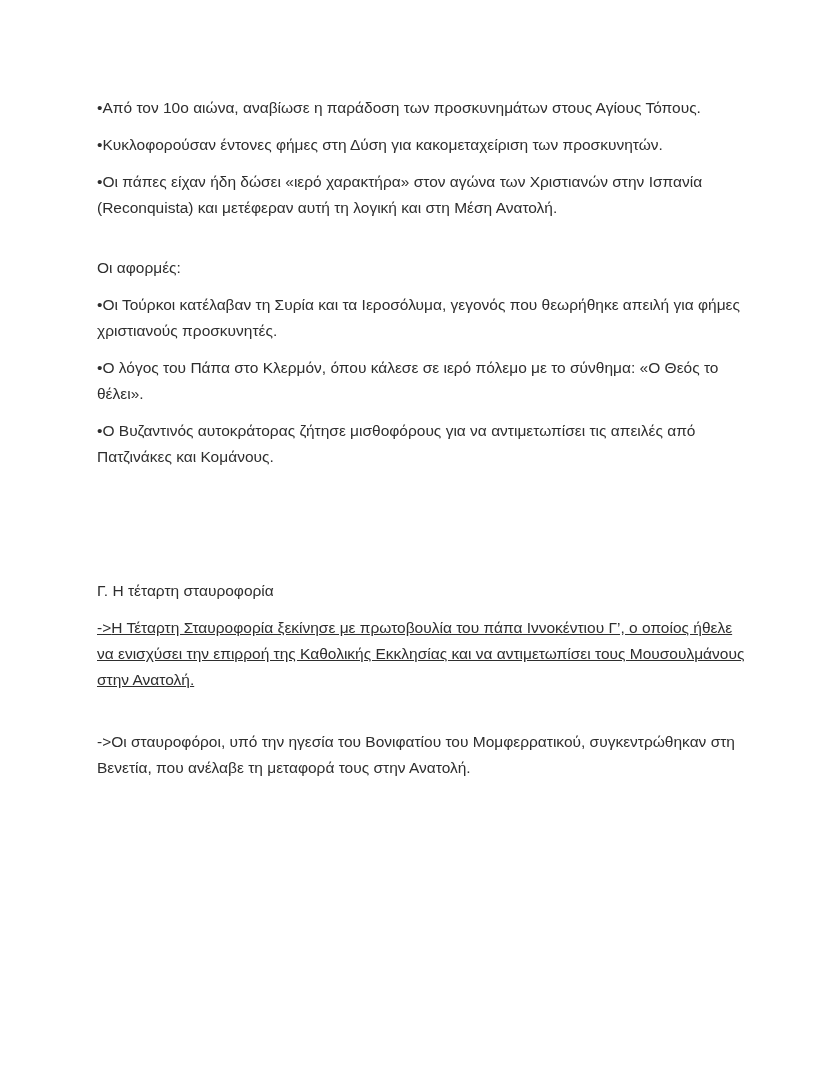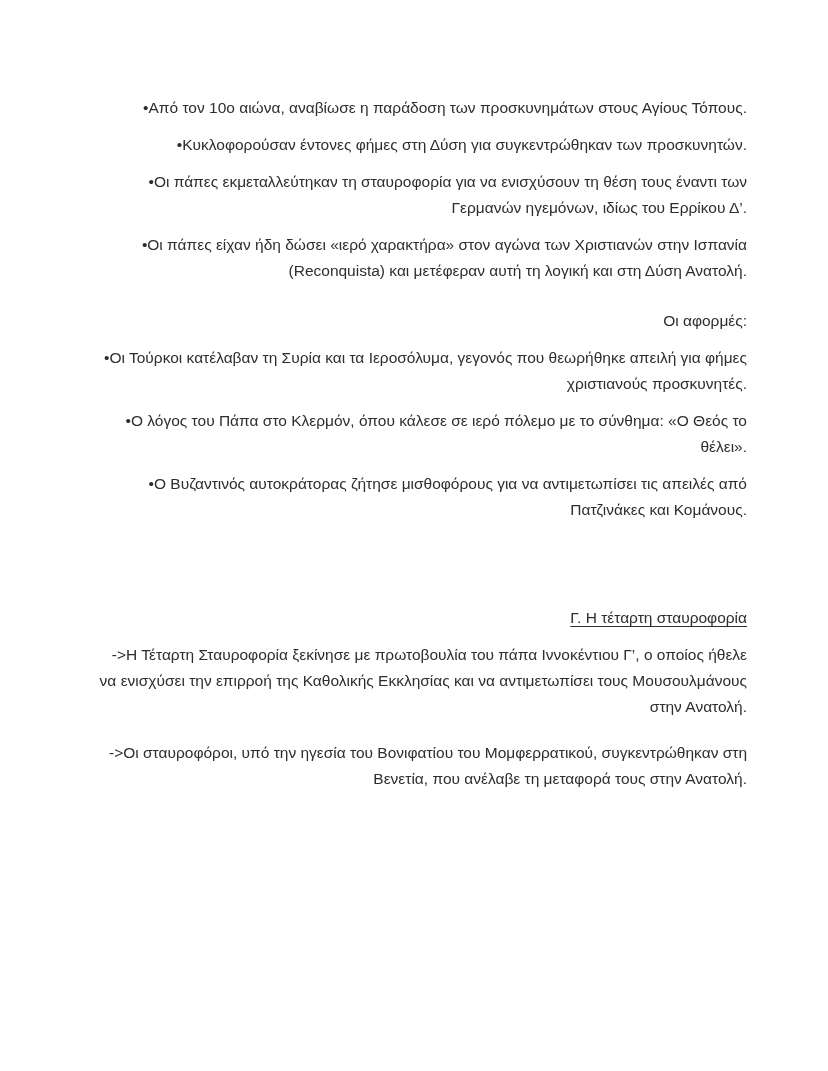--- a/index.html
+++ b/index.html
@@ -20,53 +20,52 @@
     font-family: "Liberation Sans", sans-serif;
     color: #2e2e2e;
   }
   .content {
     position: absolute;
     left: 97px;
     top: 95px;
     width: 650px;
     font-size: 15.5px;
     line-height: 26px;
-    text-align: right;
+    text-align: left;
   }
   .para {
     margin: 0 0 11px 0;
   }
   .prefix {
     white-space: pre;
   }
   .causes-label {
-    margin-top: 24px;
+    margin-top: 34px;
   }
   .section-heading {
-    margin-top: 82px;
-    text-decoration: underline;
+    margin-top: 108px;
     text-underline-offset: 3px;
   }
   .arrow-para {
-    margin-top: 20px;
+    margin-top: 36px;
   }
   .arrow-para.first {
     margin-top: 11px;
+    text-decoration: underline;
   }
 </style>
 </head>
 <body>
 
 <div class="page">
   <div class="content">
 
     <p class="para"><span class="prefix">•</span><span>Από τον 10ο αιώνα, αναβίωσε η παράδοση των προσκυνημάτων στους Αγίους Τόπους.</span></p>
-    <p class="para"><span class="prefix">•</span><span>Κυκλοφορούσαν έντονες φήμες στη Δύση για συγκεντρώθηκαν των προσκυνητών.</span></p>
-    <p class="para"><span class="prefix">•</span><span>Οι πάπες εκμεταλλεύτηκαν τη σταυροφορία για να ενισχύσουν τη θέση τους έναντι των Γερμανών ηγεμόνων, ιδίως του Ερρίκου Δ’.</span></p>
-    <p class="para"><span class="prefix">•</span><span>Οι πάπες είχαν ήδη δώσει «ιερό χαρακτήρα» στον αγώνα των Χριστιανών στην Ισπανία (Reconquista) και μετέφεραν αυτή τη λογική και στη Δύση Ανατολή.</span></p>
+    <p class="para"><span class="prefix">•</span><span>Κυκλοφορούσαν έντονες φήμες στη Δύση για κακομεταχείριση των προσκυνητών.</span></p>
+    <p class="para"><span class="prefix">•</span><span>Οι πάπες είχαν ήδη δώσει «ιερό χαρακτήρα» στον αγώνα των Χριστιανών στην Ισπανία (Reconquista) και μετέφεραν αυτή τη λογική και στη Μέση Ανατολή.</span></p>
 
     <p class="para causes-label">Οι αφορμές:</p>
 
     <p class="para"><span class="prefix">•</span><span>Οι Τούρκοι κατέλαβαν τη Συρία και τα Ιεροσόλυμα, γεγονός που θεωρήθηκε απειλή για φήμες χριστιανούς προσκυνητές.</span></p>
     <p class="para"><span class="prefix">•</span><span>Ο λόγος του Πάπα στο Κλερμόν, όπου κάλεσε σε ιερό πόλεμο με το σύνθημα: «Ο Θεός το θέλει».</span></p>
     <p class="para"><span class="prefix">•</span><span>Ο Βυζαντινός αυτοκράτορας ζήτησε μισθοφόρους για να αντιμετωπίσει τις απειλές από Πατζινάκες και Κομάνους.</span></p>
 
     <p class="para section-heading">Γ. Η τέταρτη σταυροφορία</p>
 
     <p class="para arrow-para first"><span class="prefix">-&gt;</span><span>Η Τέταρτη Σταυροφορία ξεκίνησε με πρωτοβουλία του πάπα Ιννοκέντιου Γ’, ο οποίος ήθελε να ενισχύσει την επιρροή της Καθολικής Εκκλησίας και να αντιμετωπίσει τους Μουσουλμάνους στην Ανατολή.</span></p>

